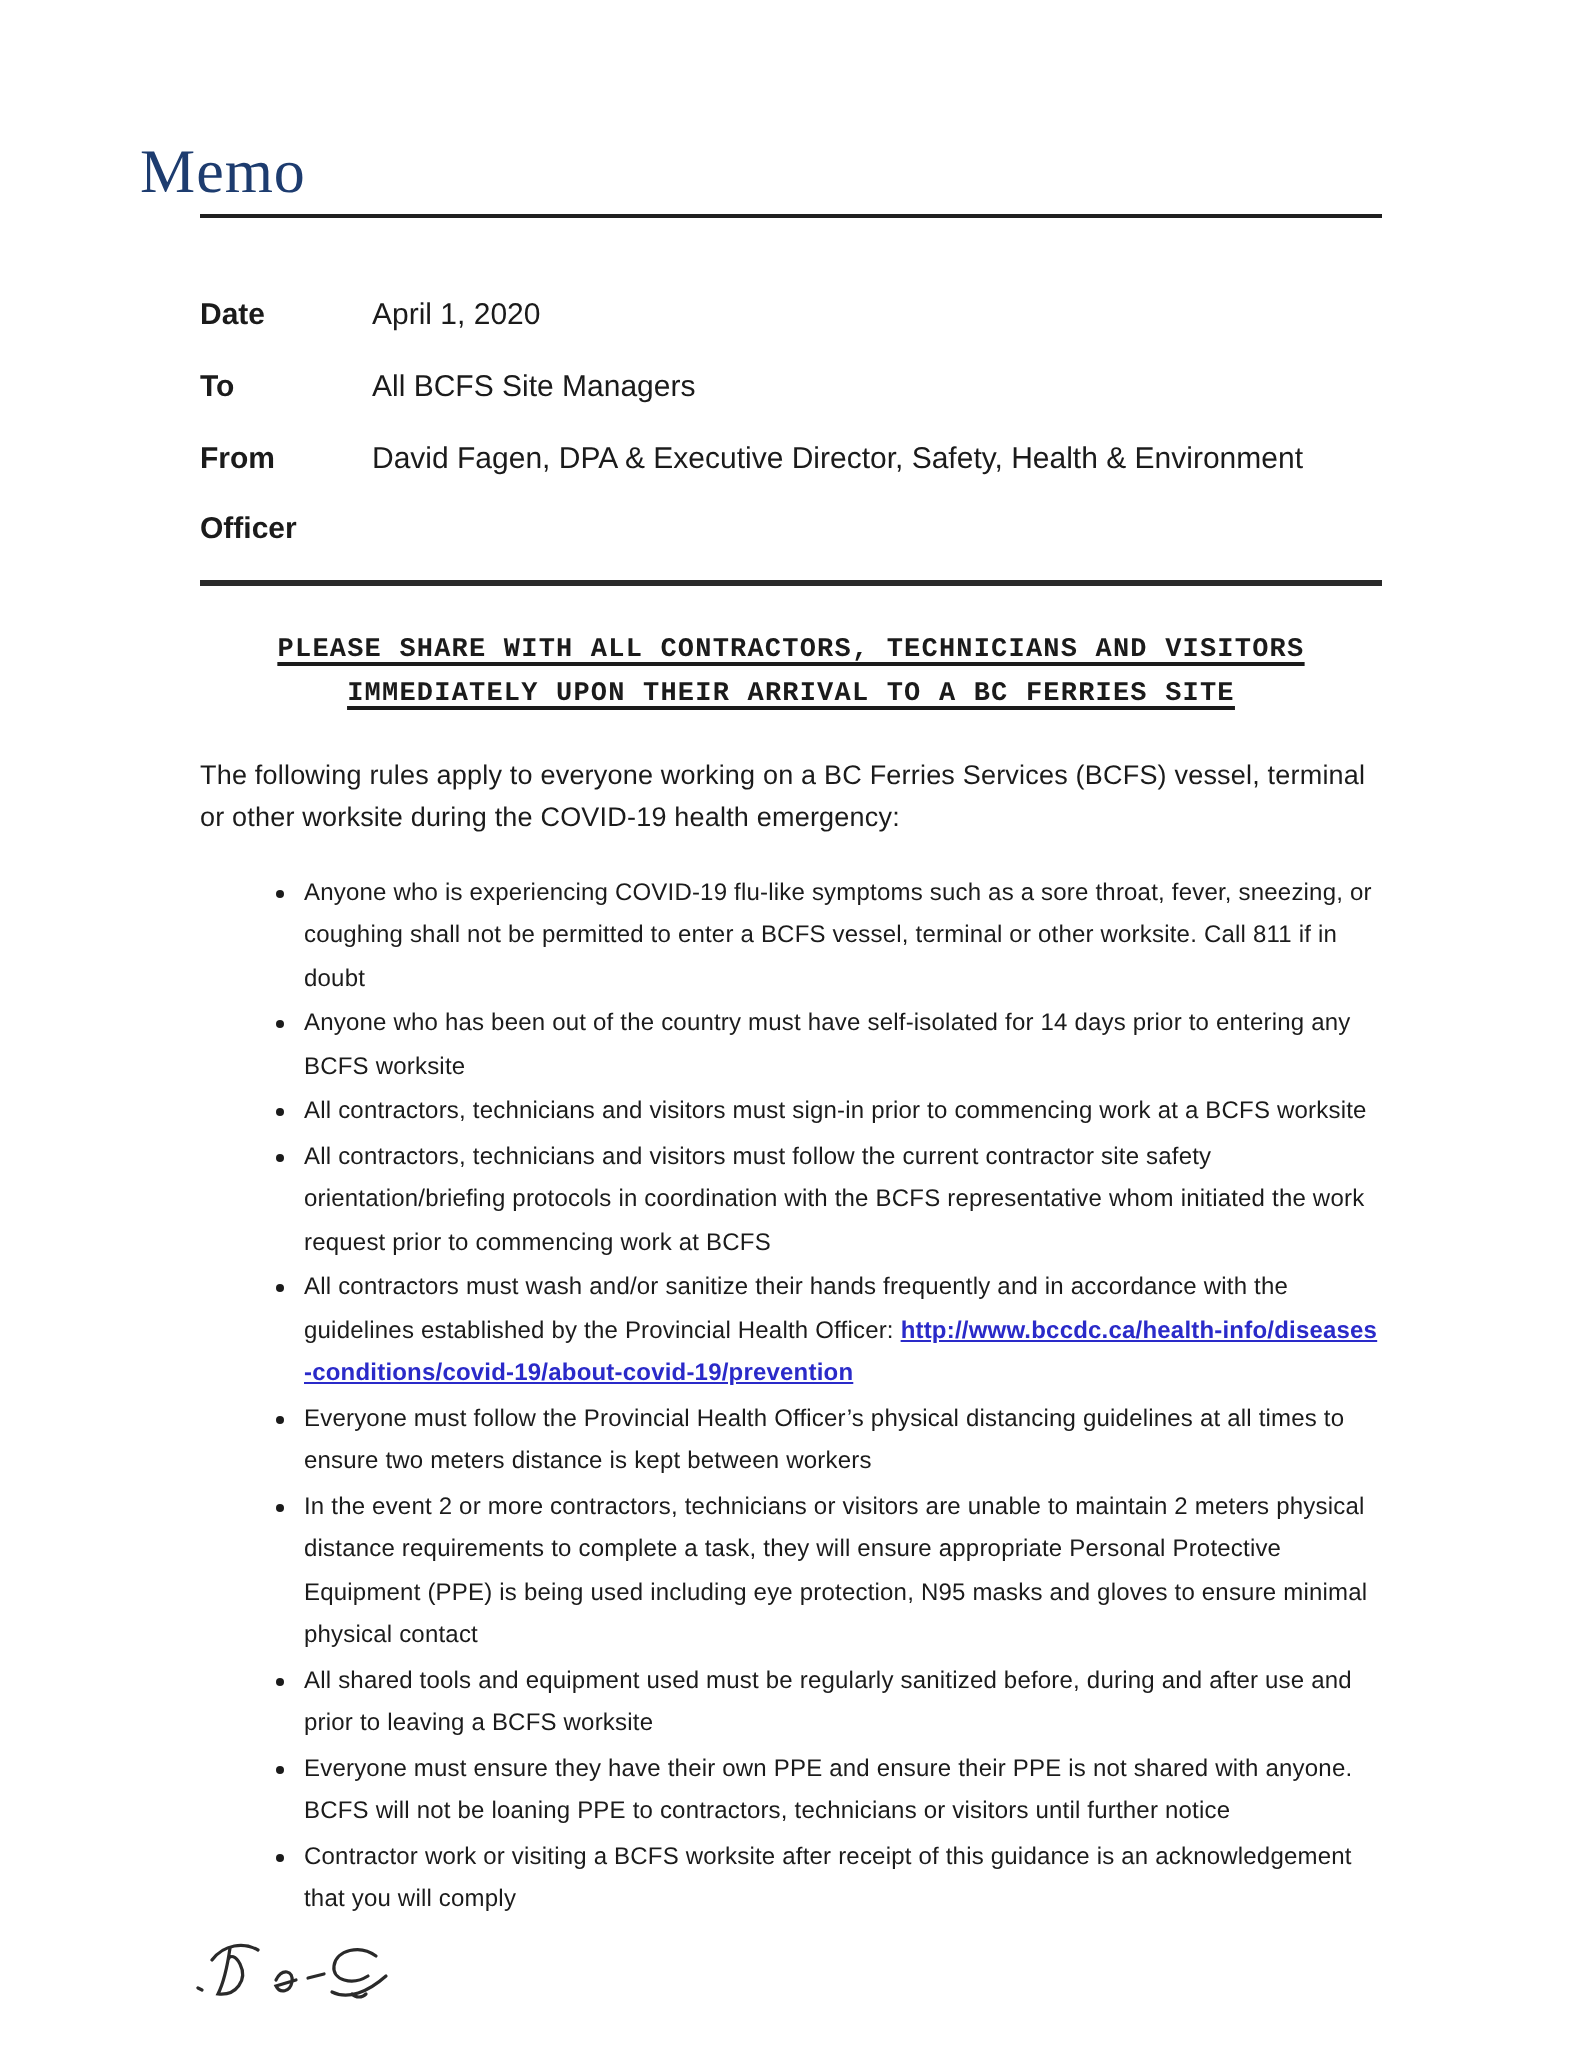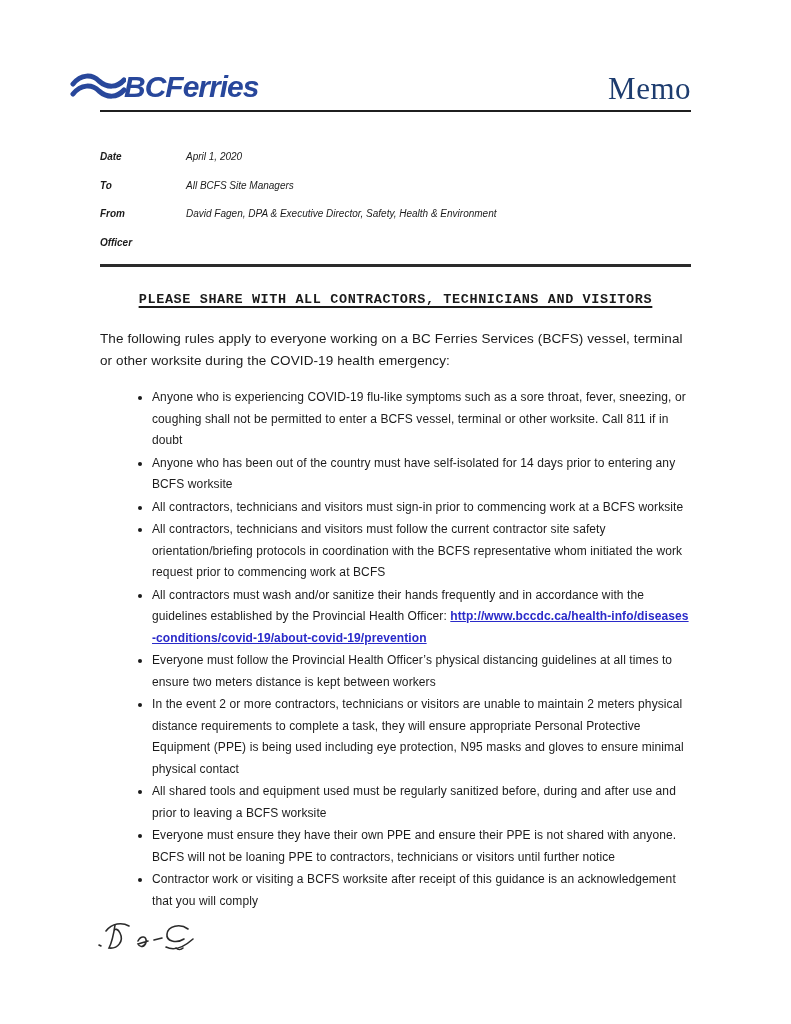--- a/index.html
+++ b/index.html
@@ -37,21 +37,21 @@
   .memo-title{
     font-family:"Liberation Serif","DejaVu Serif",serif;
     font-size:31px;color:var(--memo-navy);
     line-height:1;letter-spacing:0.5px;
   }
   .rule{border:0;height:0;}
   .rule-thin{border-top:2px solid #1f1f1f;}
   .rule-thick{border-top:3px solid #2a2a2a;}
   
   .meta{margin-top:38px;}
-  .meta-row{display:flex;margin-bottom:14px;font-size:10px;line-height:1.45;font-style:italic;}
+  .meta-row{display:flex;margin-bottom:14px;font-size:15px;line-height:1.45;}
   .meta-label{font-weight:bold;width:86px;flex:0 0 86px;}
   .meta-value{flex:1;}
   .meta{margin-bottom:12px;}
   
   .notice-heading{
     margin-top:22px;
     text-align:center;
     font-size:13.5px;font-weight:bold;
     letter-spacing:0.6px;
     line-height:1.65;
@@ -88,27 +88,20 @@
   
   .signature-block{margin-top:6px;}
   .signature{display:block;margin-left:-4px;}
 </style>
 </head>
 <body>
 
 <div class="page">
 
   <header class="memo-header">
-    <div class="logo">
-      <svg width="56" height="34" viewBox="0 0 56 34" aria-hidden="true">
-        <path d="M3 14 C 11 4, 22 4, 29 11 C 37 18, 47 18, 54 10" fill="none" stroke="#28479b" stroke-width="5" stroke-linecap="round"></path>
-        <path d="M3 24 C 11 14, 22 14, 29 21 C 37 28, 47 28, 54 20" fill="none" stroke="#28479b" stroke-width="5" stroke-linecap="round"></path>
-      </svg>
-      <span class="logo-text">BCFerries</span>
-    </div>
     <div class="memo-title">Memo</div>
   </header>
 
   <div class="rule rule-thin"></div>
 
   <section class="meta">
     <div class="meta-row">
       <span class="meta-label">Date</span>
       <span class="meta-value">April 1, 2020</span>
     </div>
@@ -122,20 +115,21 @@
     </div>
     <div class="meta-row">
       <span class="meta-label">Officer</span>
     </div>
   </section>
 
   <div class="rule rule-thick"></div>
 
   <h1 class="notice-heading">
     <span class="hl"><span>PLEASE SHARE WITH ALL CONTRACTORS, TECHNICIANS AND VISITORS</span></span>
+    <span class="hl"><span>IMMEDIATELY UPON THEIR ARRIVAL TO A BC FERRIES SITE</span></span>
   </h1>
 
   <p class="intro">The following rules apply to everyone working on a BC Ferries Services (BCFS) vessel, terminal or other worksite during the COVID-19 health emergency:</p>
 
   <ul class="rules" id="rules-list">
       <li>Anyone who is experiencing COVID-19 flu-like symptoms such as a sore throat, fever, sneezing, or coughing shall not be permitted to enter a BCFS vessel, terminal or other worksite. Call 811 if in doubt</li>
       <li>Anyone who has been out of the country must have self-isolated for 14 days prior to entering any BCFS worksite</li>
       <li>All contractors, technicians and visitors must sign-in prior to commencing work at a BCFS worksite</li>
       <li>All contractors, technicians and visitors must follow the current contractor site safety orientation/briefing protocols in coordination with the BCFS representative whom initiated the work request prior to commencing work at BCFS</li>
       <li>All contractors must wash and/or sanitize their hands frequently and in accordance with the guidelines established by the Provincial Health Officer: <a href="#">http://www.bccdc.ca/health-info/diseases-conditions/covid-19/about-covid-19/prevention</a></li>

